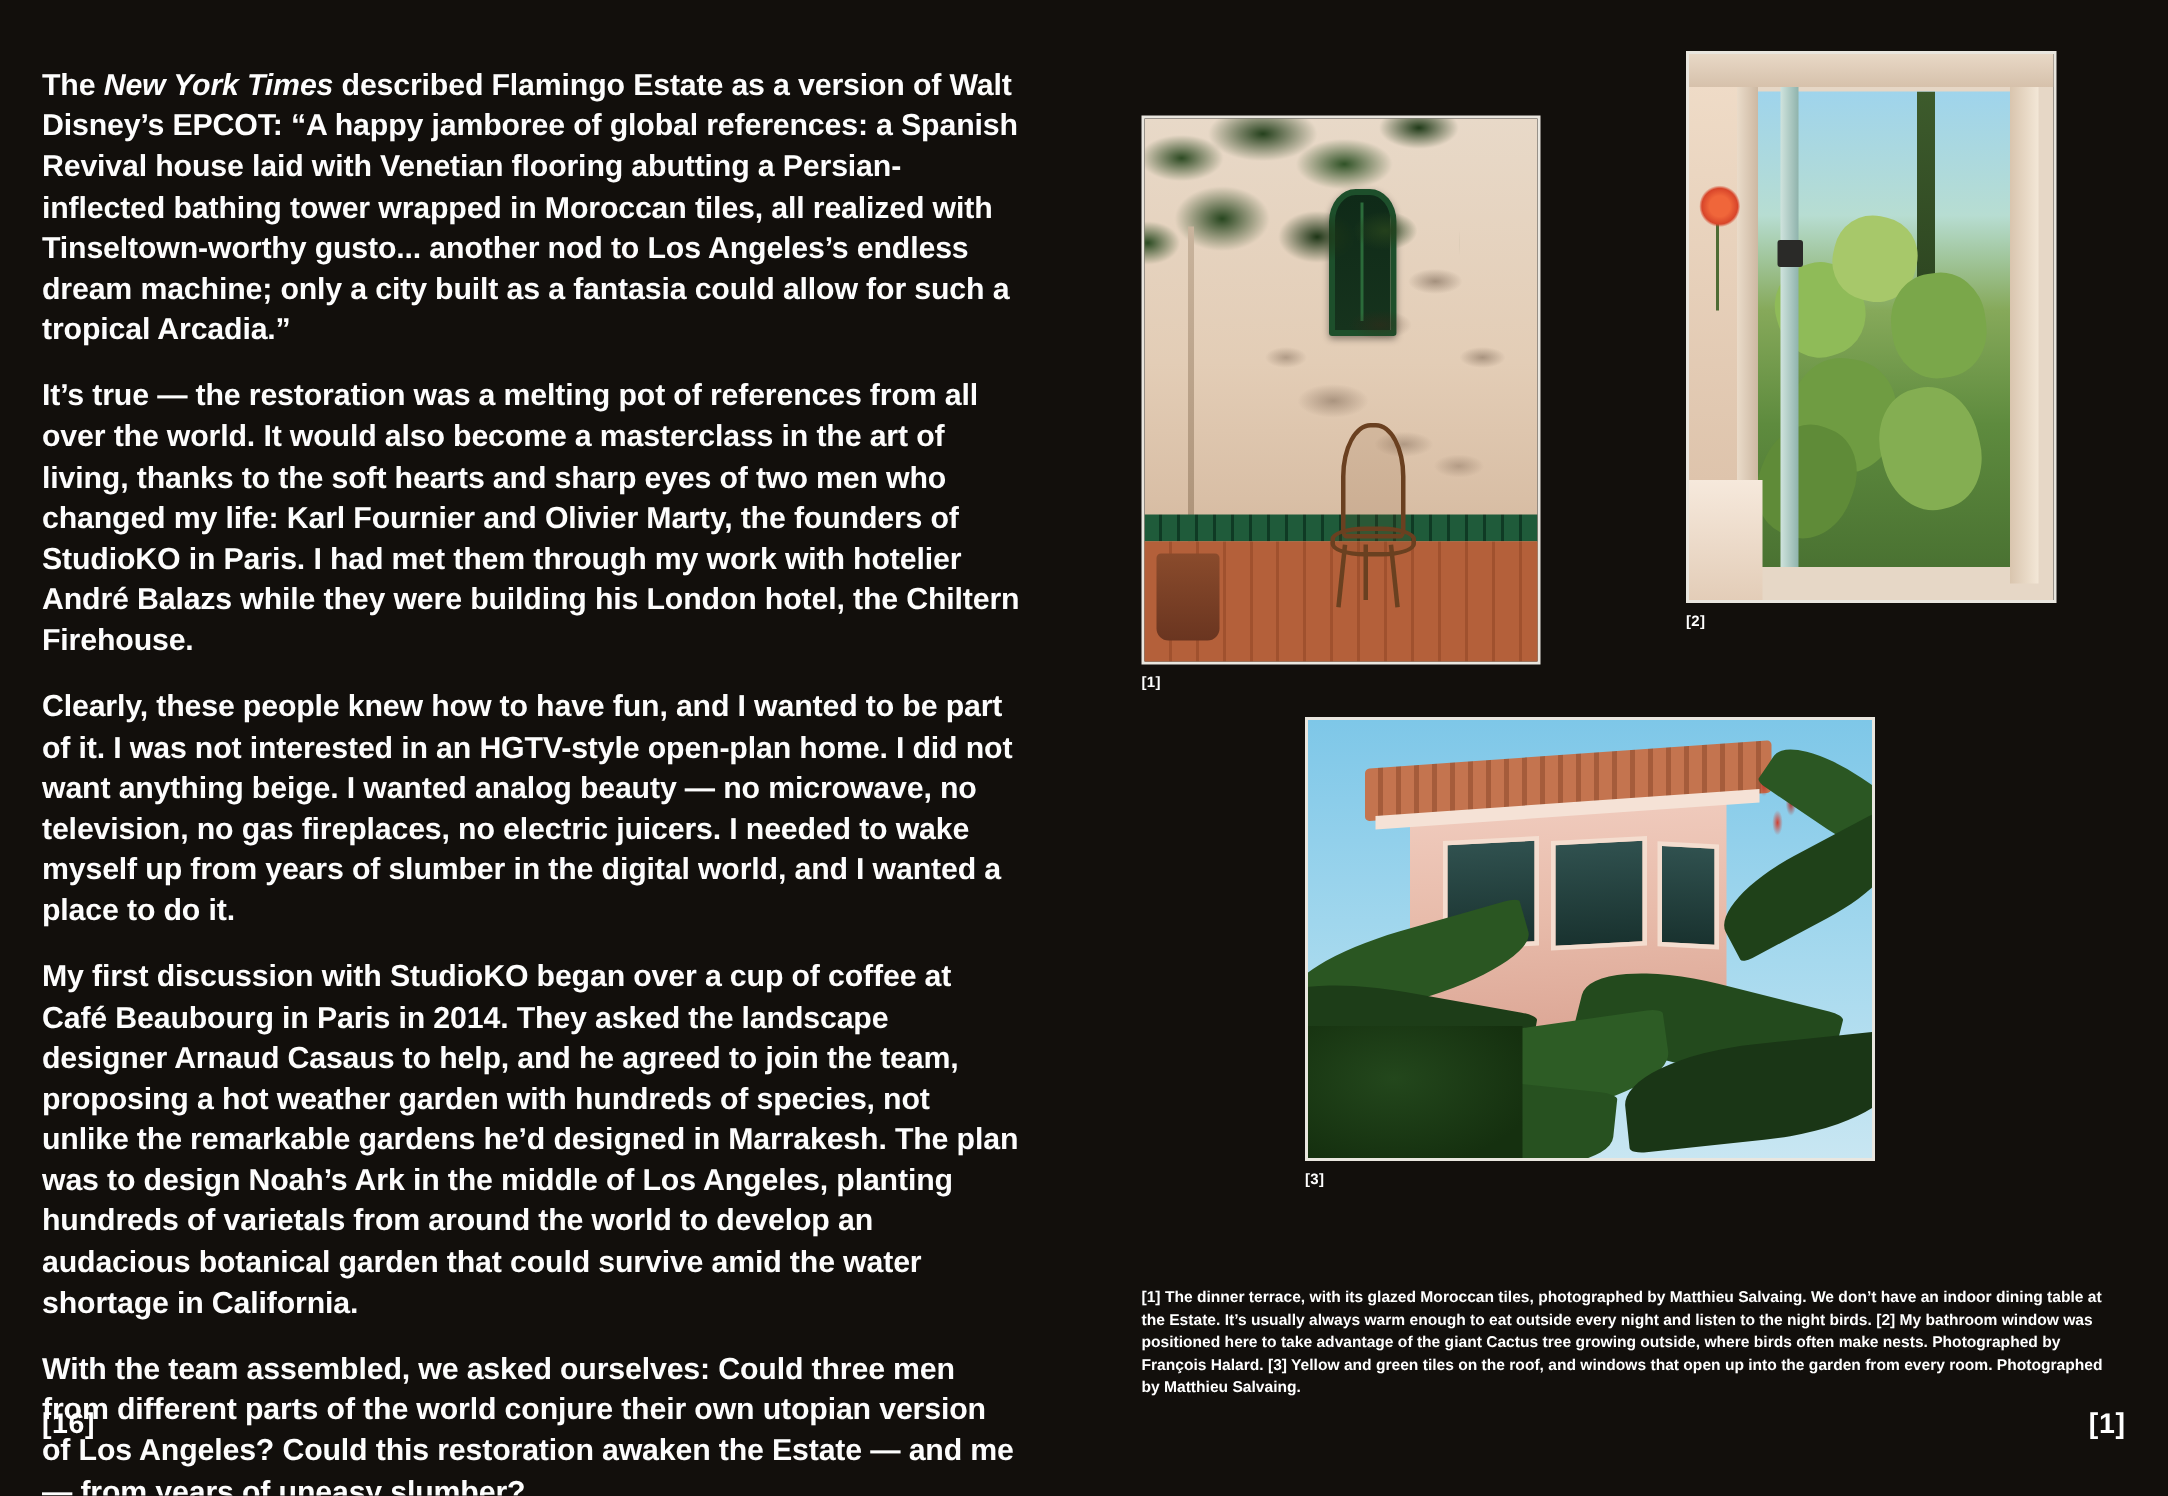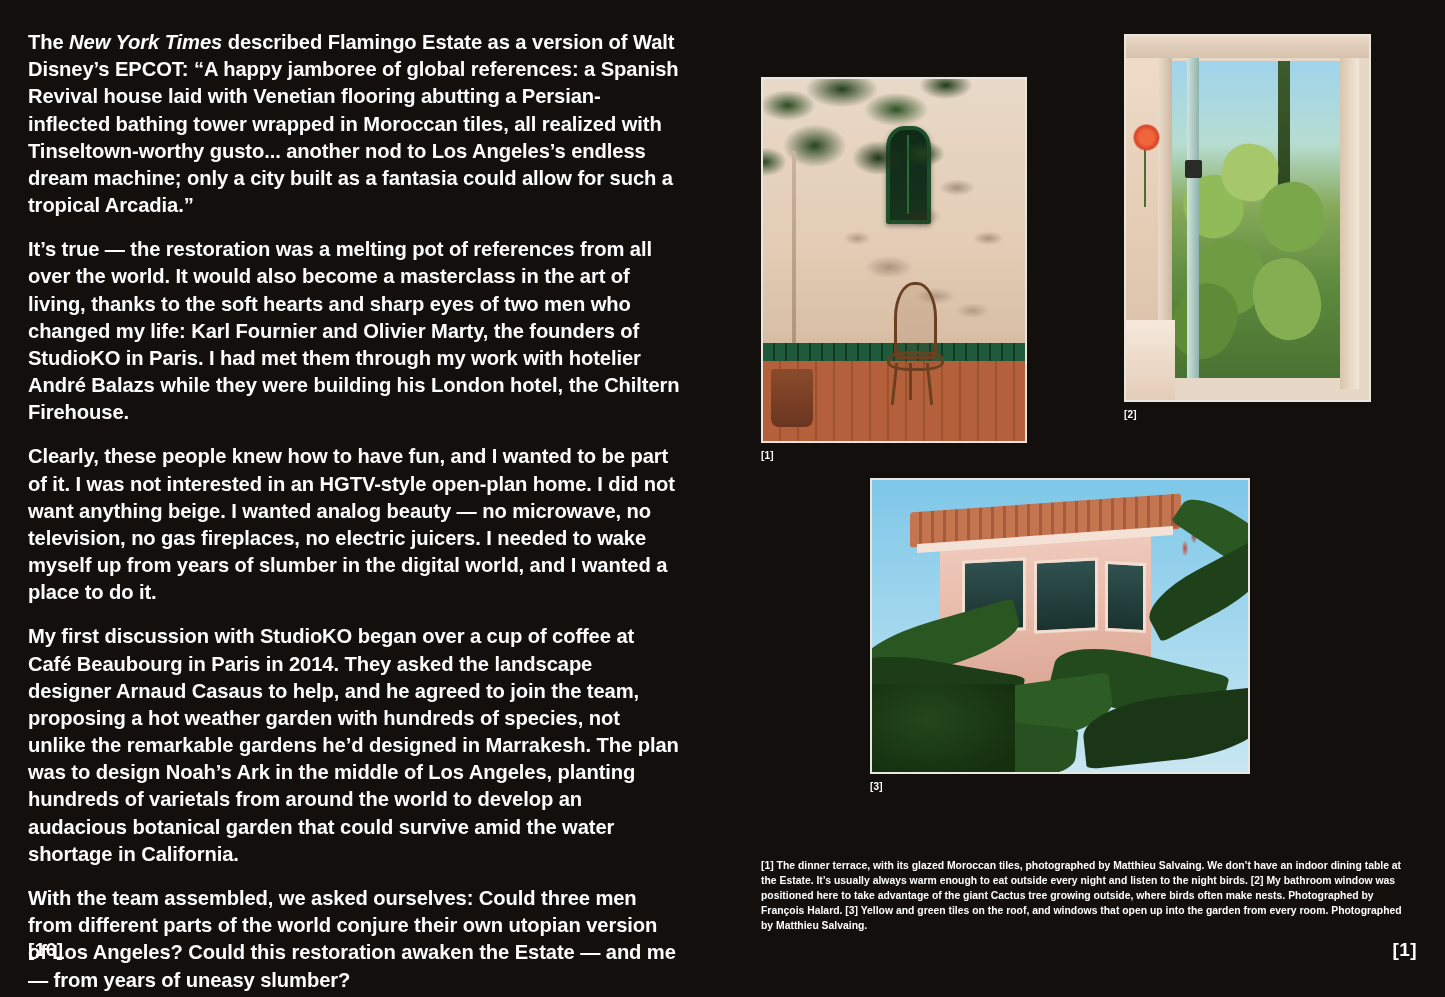--- a/index.html
+++ b/index.html
@@ -20,21 +20,21 @@
     inset: 0;
     display: flex;
   }
   .page {
     position: relative;
     height: 100%;
     box-sizing: border-box;
   }
   .page-left {
     width: 722px;
-    padding: 29px 42px 0 28px;
+    padding: 44px 42px 0 28px;
   }
   .page-right {
     width: 723px;
     padding: 28px 28px 0 28px;
   }
 
   
   .body-copy p {
     margin: 0 0 17px 0;
     font-size: 20.2px;

